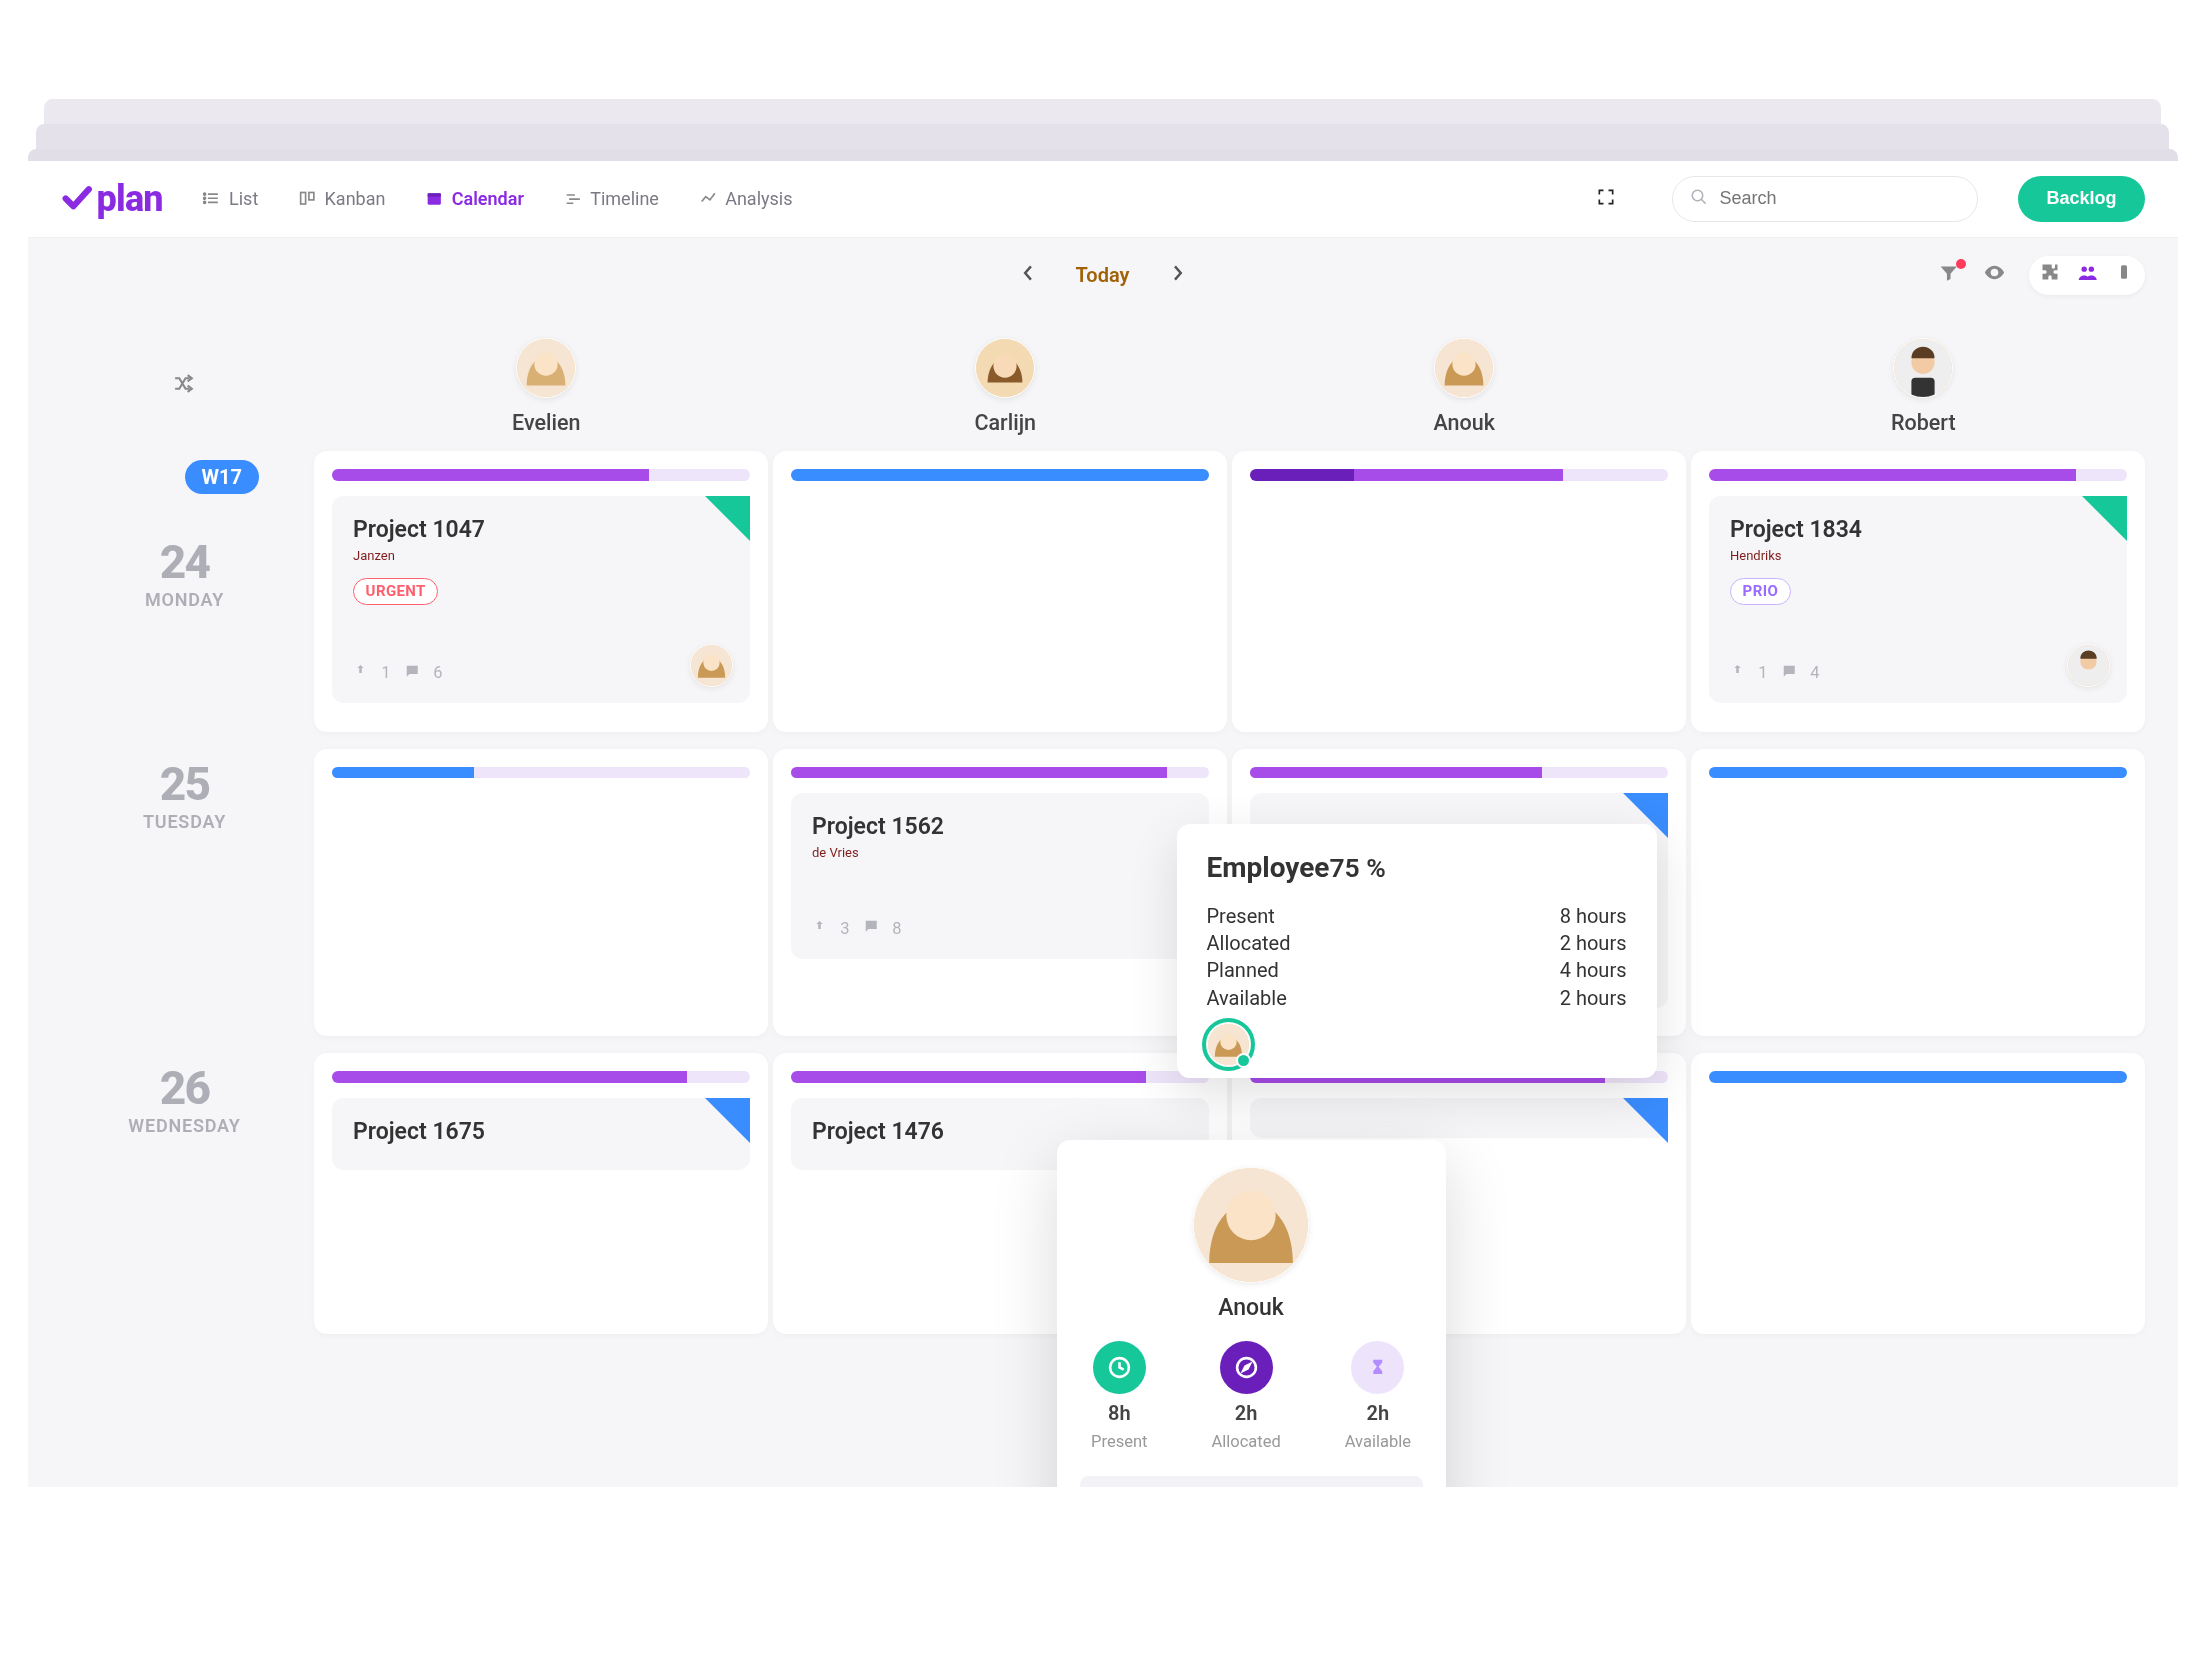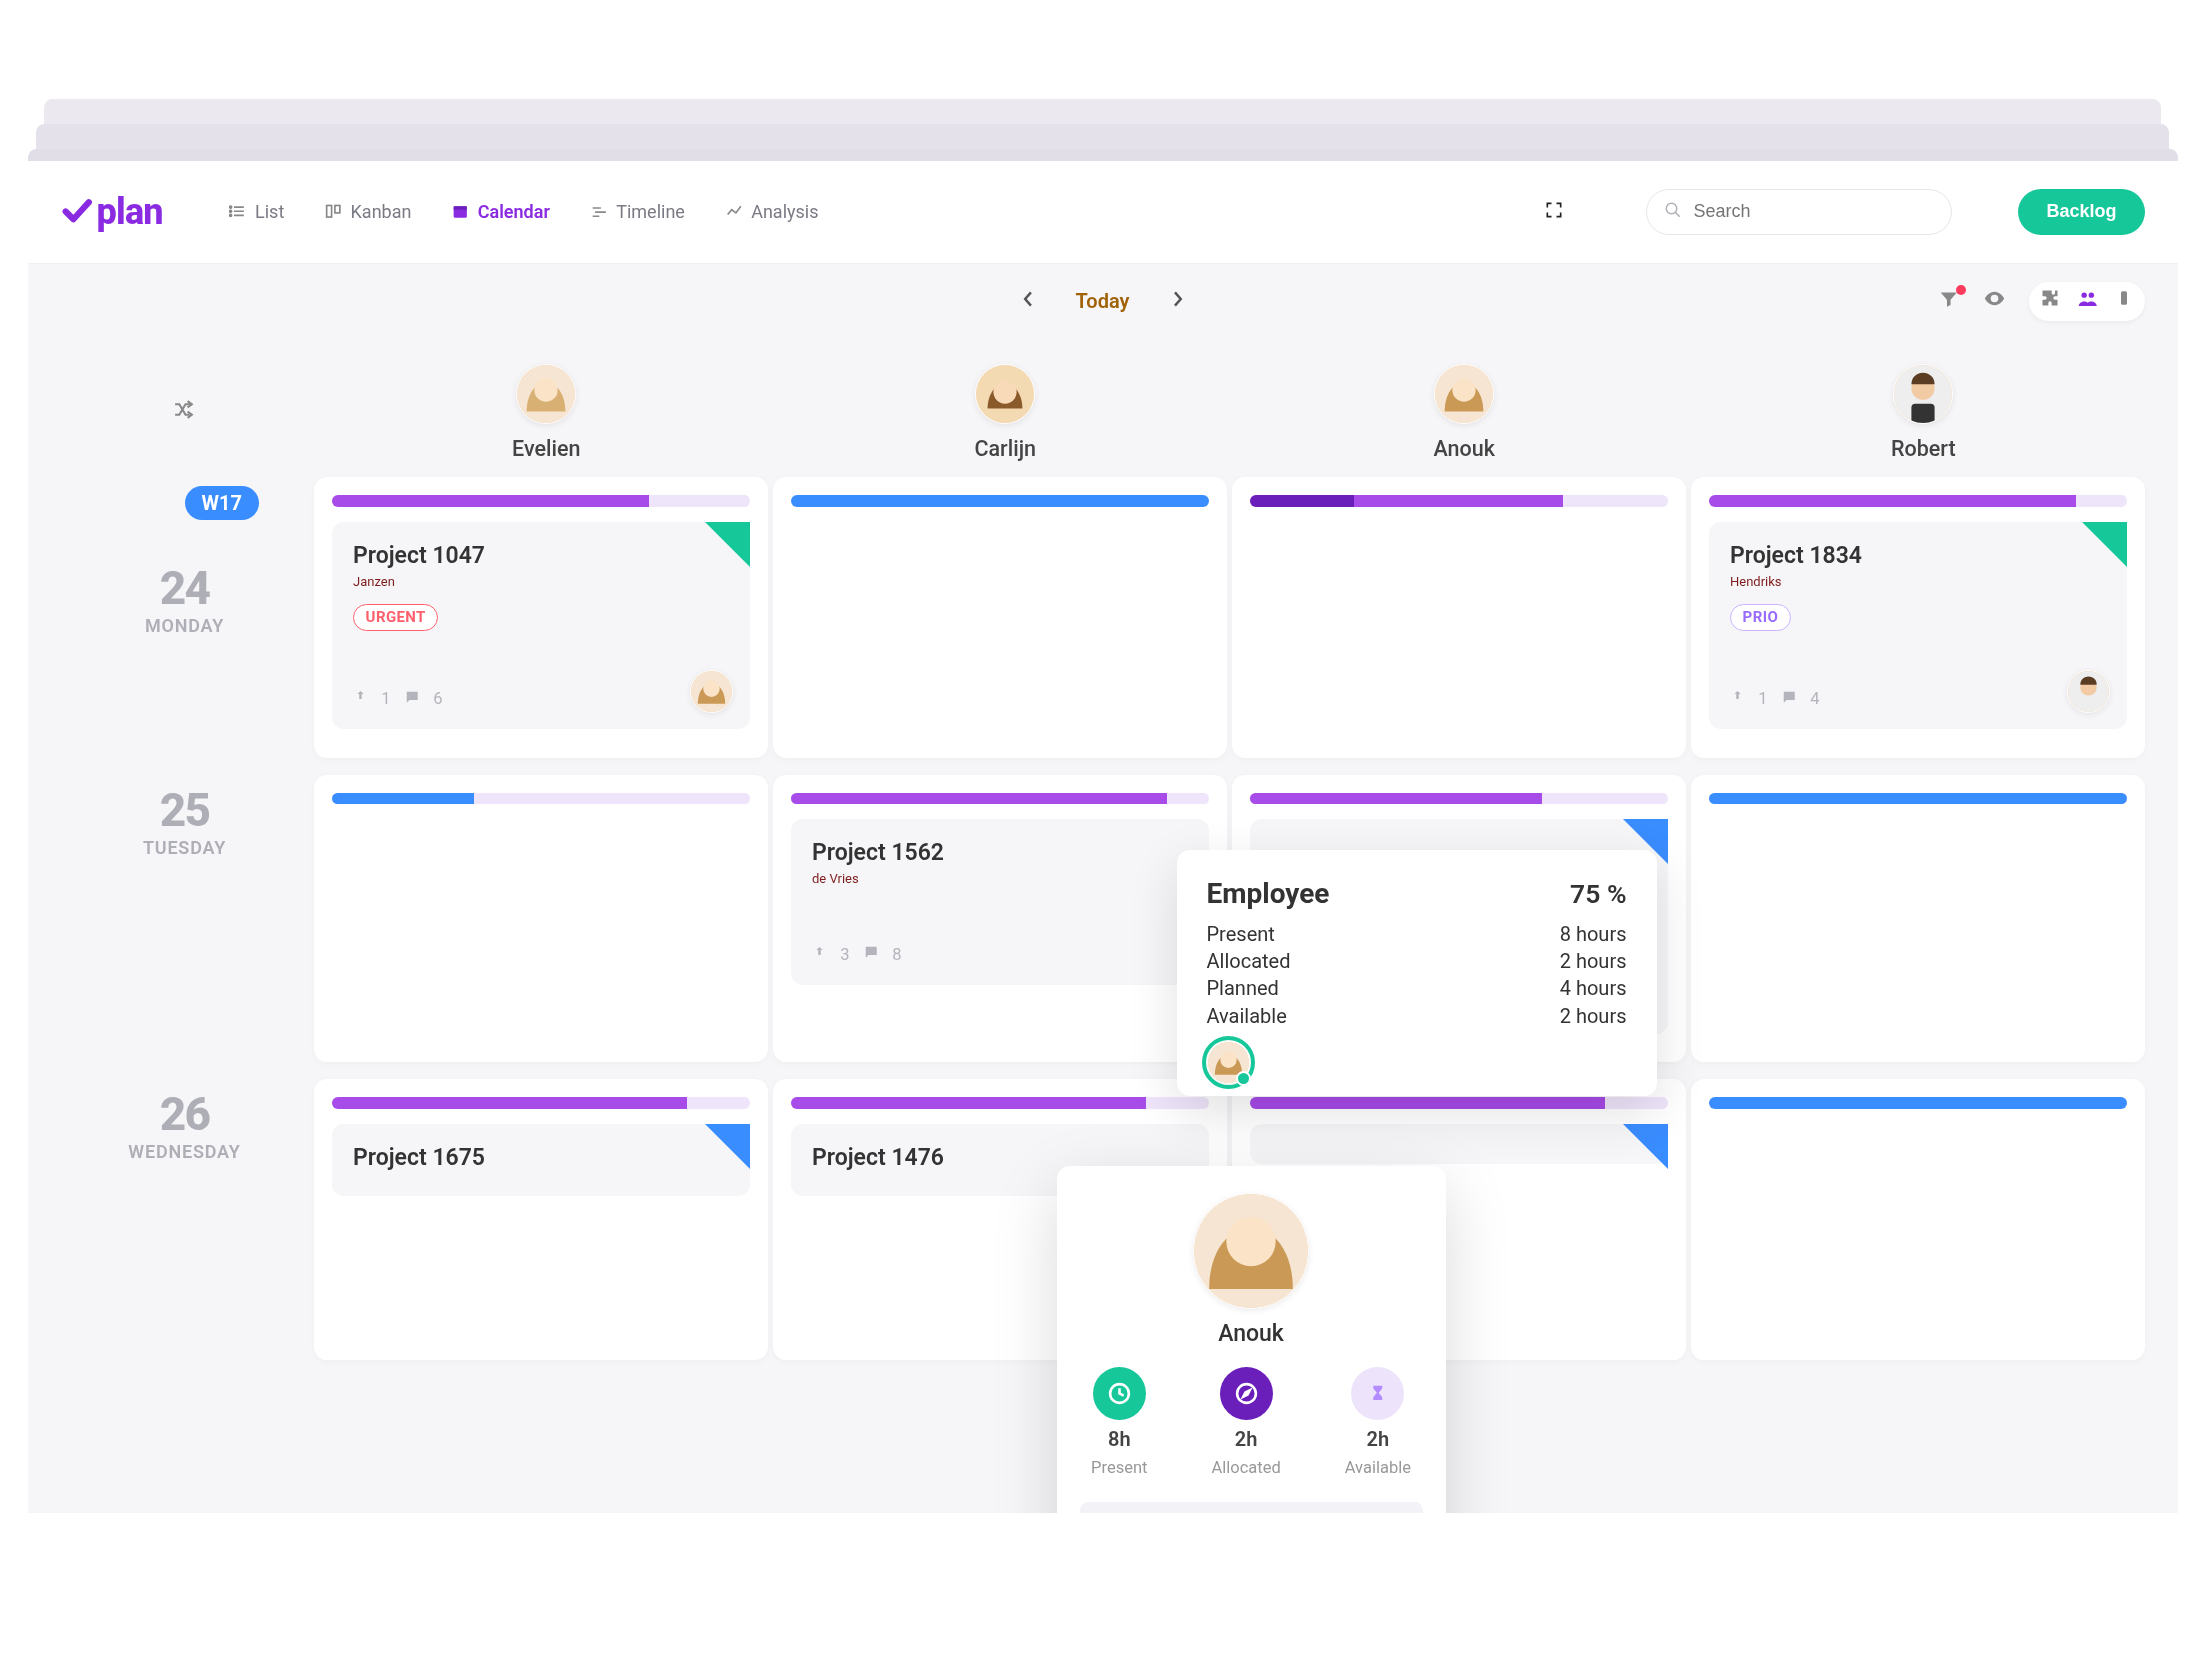--- a/index.html
+++ b/index.html
@@ -4,21 +4,21 @@
 <style>
   * { box-sizing: border-box; margin: 0; padding: 0; }
   body { font-family: -apple-system, BlinkMacSystemFont, "Segoe UI", Roboto, Helvetica, Arial, sans-serif; background: #fff; color: #333; }
   .outer-wrapper { width: 2150px; margin: 0 auto; padding-top: 149px; }
   .stacked-bg { position: relative; }
   .bg-layer { position: absolute; left: 0; right: 0; background: #e6e3ec; border-radius: 8.3px 8.3px 0 0; }
   .bg-layer.l1 { top: -50px; height: 66px; margin: 0 16.5px; background: #ebe8f0; }
   .bg-layer.l2 { top: -25px; height: 58px; margin: 0 8.3px; background: #e4e1eb; }
   .app-shell { position: relative; background: #fff; border-radius: 8.3px 8.3px 0 0; overflow: hidden; }
   .top-strip { height: 11.6px; background: #e1dee8; }
-  .topbar { display: flex; align-items: center; padding: 28px 33px; background: #fff; border-bottom: 0.8px solid #f0f0f3; gap: 66px; }
+  .topbar { display: flex; align-items: center; padding: 15px 33px; background: #fff; border-bottom: 0.8px solid #f0f0f3; gap: 40px; }
   .brand { display: flex; align-items: center; gap: 5px; }
   .brand-check { width: 31px; height: 31px; }
   .brand-text { font-size: 36px; font-weight: 800; color: #8a2be2; letter-spacing: -0.8px; }
   .view-tabs { display: flex; gap: 40px; align-items: center; }
   .view-tab { display: flex; align-items: center; gap: 8.3px; font-size: 18px; color: #7a7a85; cursor: pointer; }
   .view-tab.active { color: #8a2be2; font-weight: 600; }
   .view-tab .icon { width: 18px; height: 18px; display: inline-flex; align-items: center; justify-content: center; }
   .spacer { flex: 1; }
   .fullscreen-btn { font-size: 18px; color: #222; cursor: pointer; margin-right: 16.5px; }
   .search-wrap { display: flex; align-items: center; background: #fff; border: 0.8px solid #e6e6ea; border-radius: 826px; height: 46px; min-width: 306px; padding: 0 16.5px; gap: 11.6px; }
@@ -61,21 +61,21 @@
   .tag { display: inline-block; padding: 3.3px 11.6px; border-radius: 826px; font-size: 15px; font-weight: 700; letter-spacing: 0.4px; border: 1.7px solid; }
   .tag.urgent { color: #ff5f6d; border-color: #ff5f6d; background: #fff; }
   .tag.prio { color: #9a6bff; border-color: #c9b3ff; background: #fff; }
   .card-footer { display: flex; align-items: center; gap: 13.2px; margin-top: 58px; font-size: 16.5px; color: #b4b4bc; }
   .card-footer .ass { position: absolute; right: 16.5px; bottom: 16.5px; }
   .popover-employee {
     position: absolute; top: 511px; left: 1149px; width: 480px;
     background: #fff; border-radius: 13.2px; box-shadow: 0 16.5px 50px rgba(0,0,0,0.12);
     padding: 26.5px 30px 10px; z-index: 30;
   }
-  .popover-employee .title-row { display: flex; justify-content: space-between; align-items: baseline; margin-bottom: 12px; }
+  .popover-employee .title-row { display: flex; align-items: baseline; margin-bottom: 20px; }
   .popover-employee h2 { font-size: 28px; font-weight: 700; }
   .popover-employee .pct { font-size: 26.5px; font-weight: 600; }
   .popover-employee .stat-row { display: flex; justify-content: space-between; font-size: 20px; margin-bottom: 3.3px; }
   .popover-employee .avatar-wrap { margin-top: 13.2px; }
   .status-ring { position: relative; display: inline-block; }
   .status-ring::before { content: ""; position: absolute; inset: -5px; border: 4.1px solid #16c79a; border-radius: 50%; }
   .status-dot { position: absolute; bottom: -1.7px; right: -1.7px; width: 15px; height: 15px; background: #16c79a; border: 2.5px solid #fff; border-radius: 50%; }
   .popover-anouk {
     position: absolute; top: 827px; left: 1029px; width: 389px;
     background: #fff; border-radius: 13.2px; box-shadow: 0 21.5px 66px rgba(0,0,0,0.15);

